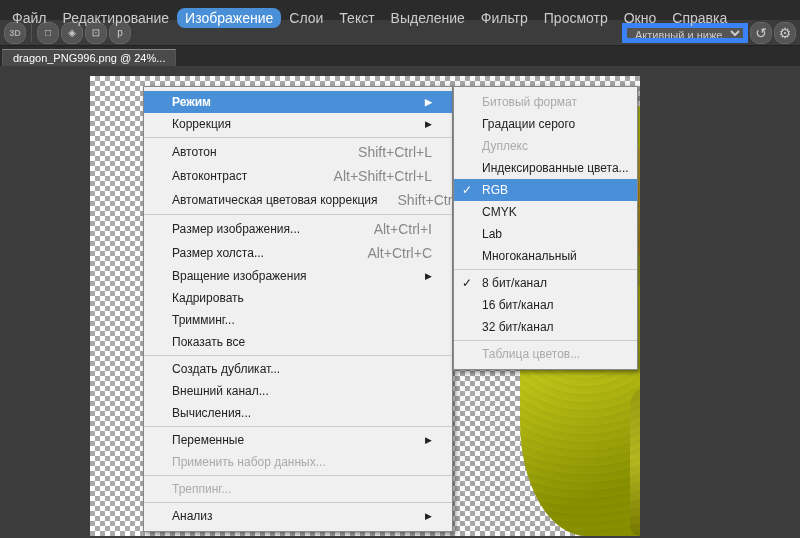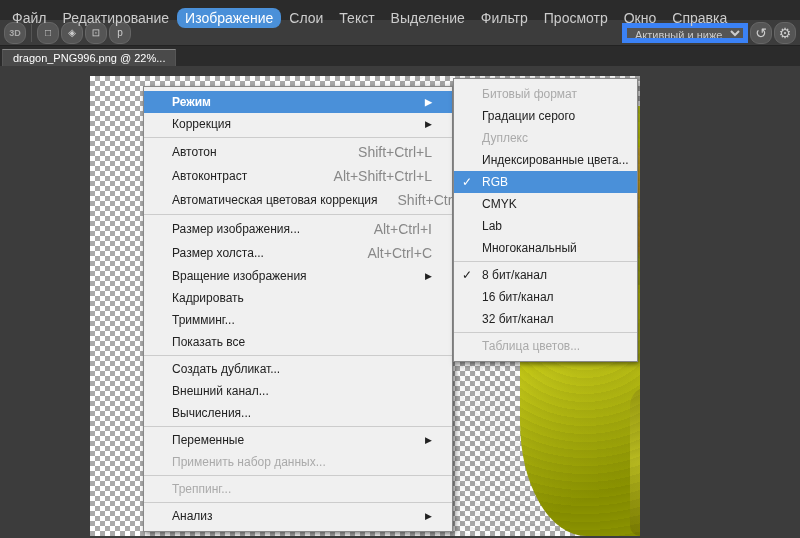--- a/index.html
+++ b/index.html
@@ -149,21 +149,21 @@
       width: 310px;
       background: #f0f0f0;
       border: 1px solid #888;
       box-shadow: 2px 2px 5px rgba(0,0,0,0.5);
       pointer-events: all;
     }
 
     
     .dropdown-mode {
       position: absolute;
-      top: 12px;
+      top: 20px;
       left: 453px;
       width: 185px;
       background: #f0f0f0;
       border: 1px solid #888;
       box-shadow: 2px 2px 5px rgba(0,0,0,0.5);
       pointer-events: all;
     }
 
     .menu-item {
       padding: 4px 20px 4px 28px;
@@ -262,21 +262,21 @@
   <div class="toolbar-btn">p</div>
   <div style="flex:1"></div>
   <select class="toolbar-select">
     <option>Активный и ниже</option>
   </select>
   <div class="toolbar-btn" style="font-size:14px;">↺</div>
   <div class="toolbar-btn" style="font-size:14px;">⚙</div>
 </div>
 
 <div class="tabbar">
-  <div class="tab active">dragon_PNG996.png @ 22%...</div>
+  <div class="tab active">dragon_PNG996.png @ 24%...</div>
 </div>
 
 <div class="main-area">
   <div class="canvas-area">
     <div class="canvas-content">
 
       <div style="position:absolute;right:0;top:0;width:370px;height:460px;overflow:hidden;">
 
         <div style="position:absolute;bottom:0;right:30px;width:220px;height:380px;background:linear-gradient(160deg,#b8c820 0%,#d4d800 25%,#c0c418 50%,#8a9200 80%);border-radius:40% 30% 20% 30%;"></div>
 

